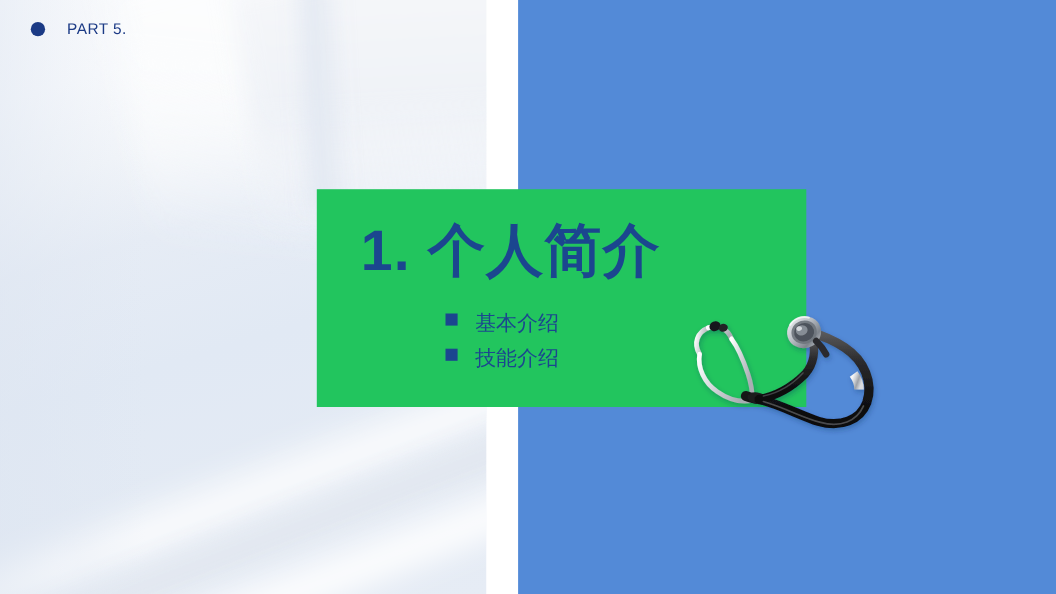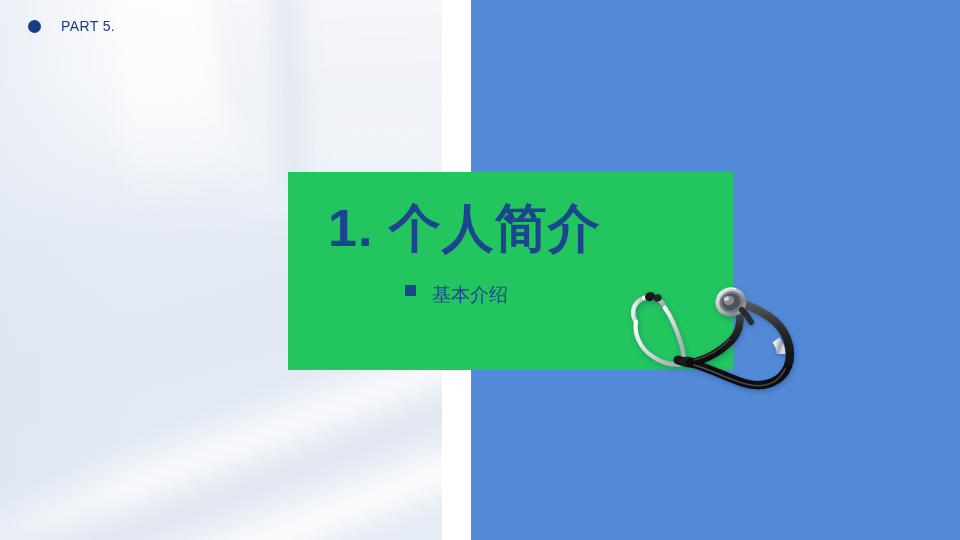--- a/index.html
+++ b/index.html
@@ -234,20 +234,24 @@
 
   <div class="blue-panel"></div>
 
   <div class="white-card">
     <div class="card-title">1. 个人简介</div>
 
     <ul class="bullet-list">
       <li class="bullet-item">
         <span class="bullet-square"></span>
         <span class="bullet-text">基本介绍</span>
+      </li>
+      <li class="bullet-item">
+        <span class="bullet-square"></span>
+        <span class="bullet-text">技能介绍</span>
       </li>
     </ul>
   </div>
 
   <svg class="stethoscope" viewBox="0 0 185 120">
     <defs>
       <linearGradient id="tubeGrad" x1="0" y1="0" x2="0" y2="1">
         <stop offset="0%" stop-color="#5a5a5c"></stop>
         <stop offset="32%" stop-color="#2b2b2d"></stop>
         <stop offset="70%" stop-color="#131314"></stop>

